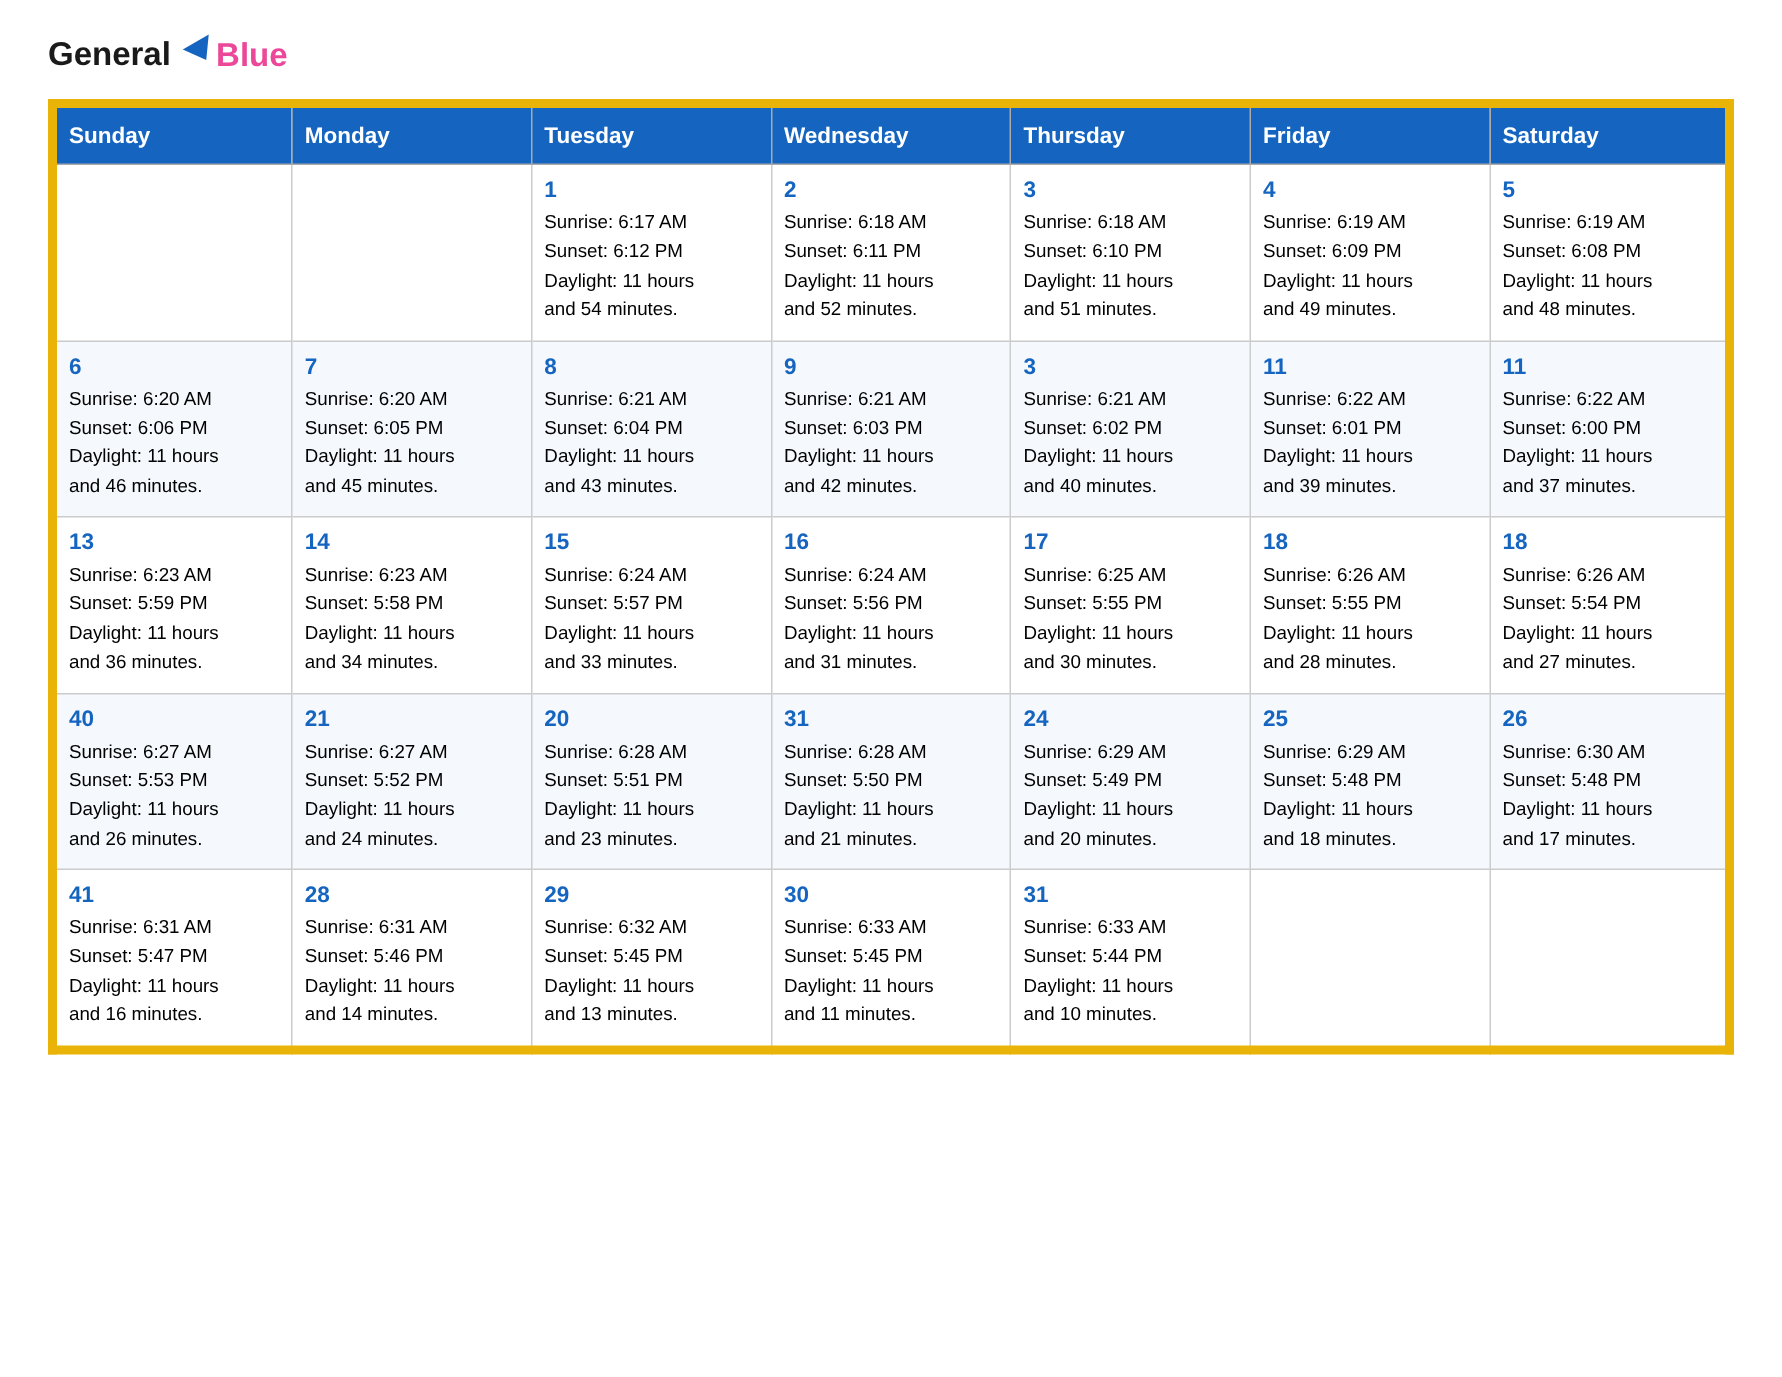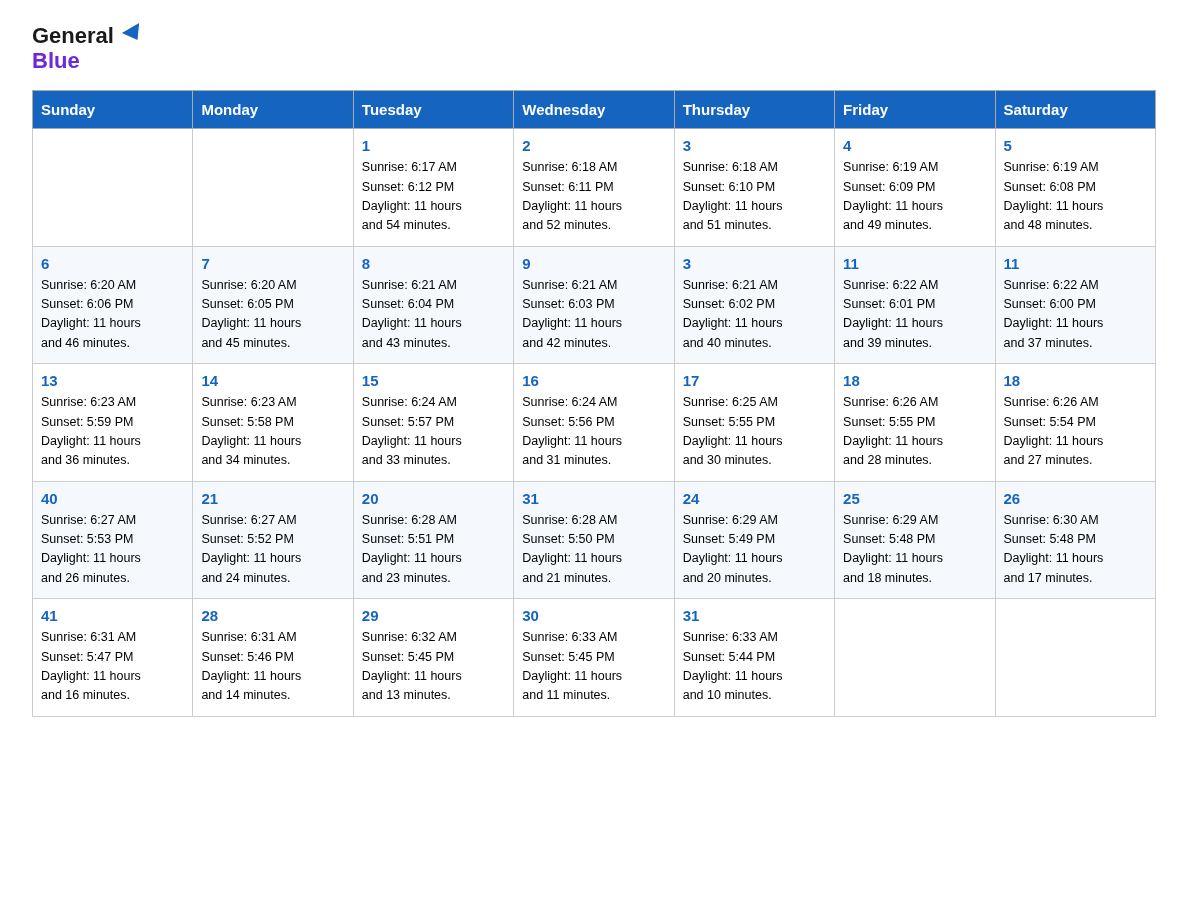--- a/index.html
+++ b/index.html
@@ -11,33 +11,33 @@
       min-height: 918px;
     }
     .header {
       display: flex;
       justify-content: space-between;
       align-items: flex-start;
       margin-bottom: 16px;
     }
     .logo {
       display: flex;
-      flex-direction: column;
+      flex-direction: row;
       align-items: flex-start;
     }
     .logo-general {
       font-size: 22px;
       font-weight: bold;
       color: #1a1a1a;
       line-height: 1.1;
     }
     .logo-blue {
       font-size: 22px;
       font-weight: bold;
-      color: #6d28d9;
+      color: #ec4899;
       display: flex;
       align-items: center;
     }
     .logo-triangle {
       width: 0;
       height: 0;
       border-left: 10px solid transparent;
       border-right: 10px solid transparent;
       border-top: 14px solid #1565c0;
       display: inline-block;
@@ -57,21 +57,21 @@
     }
     .location-title {
       font-size: 22px;
       color: #1a1a1a;
       font-weight: normal;
       margin-top: 4px;
     }
     .calendar {
       width: 100%;
       border-collapse: collapse;
-      border: 1px solid #eab308;
+      border: 6px solid #eab308;
     }
     .calendar th {
       background-color: #1565c0;
       color: #ffffff;
       font-size: 15px;
       font-weight: bold;
       padding: 10px 8px;
       text-align: left;
       border: 1px solid #aaa;
     }

